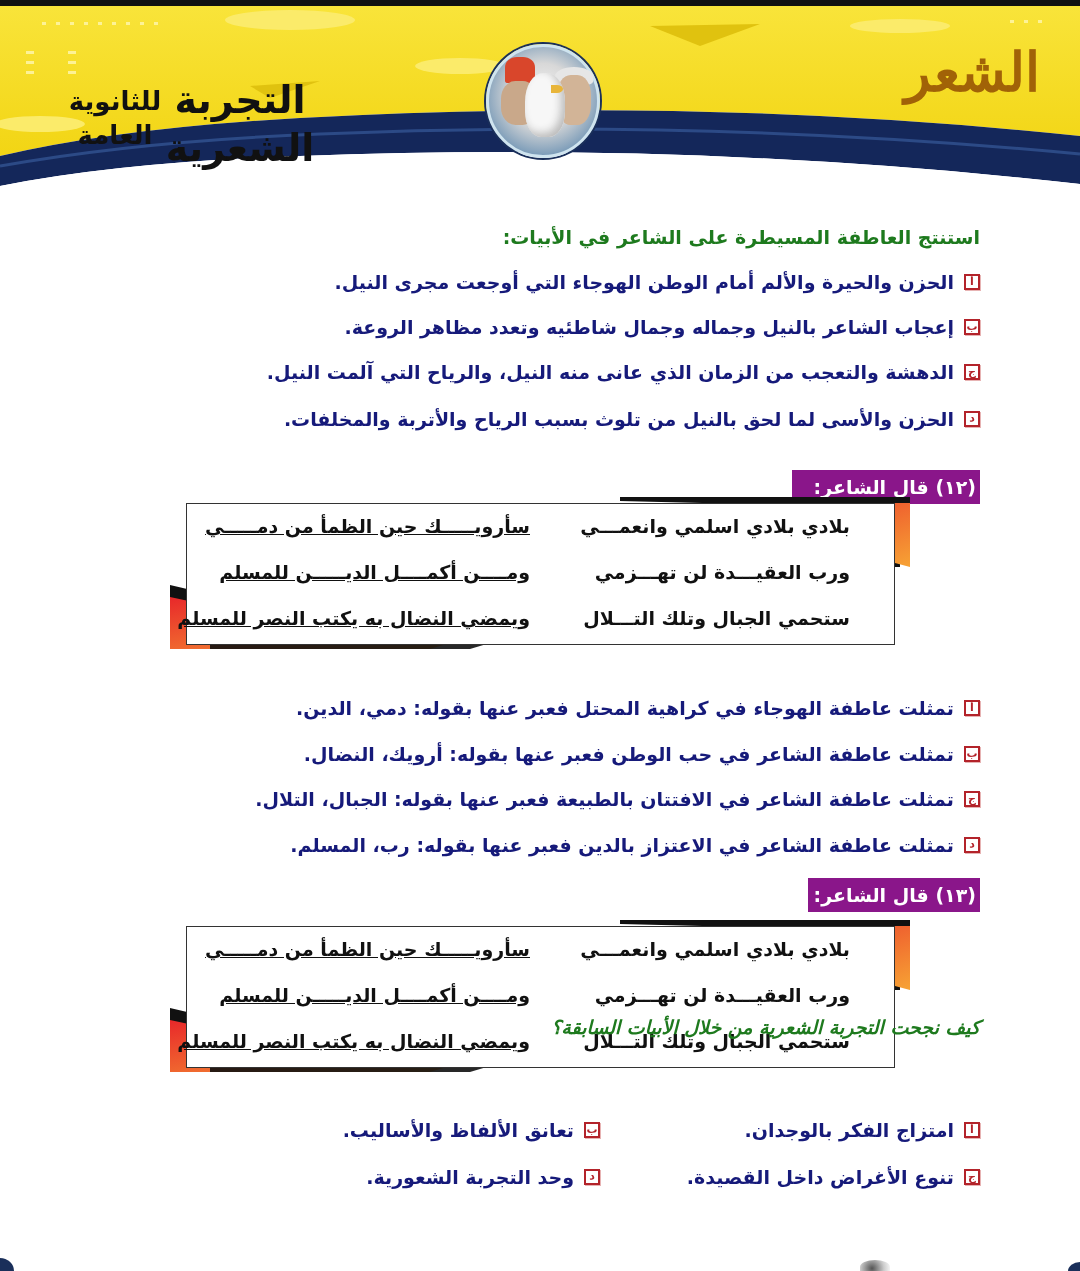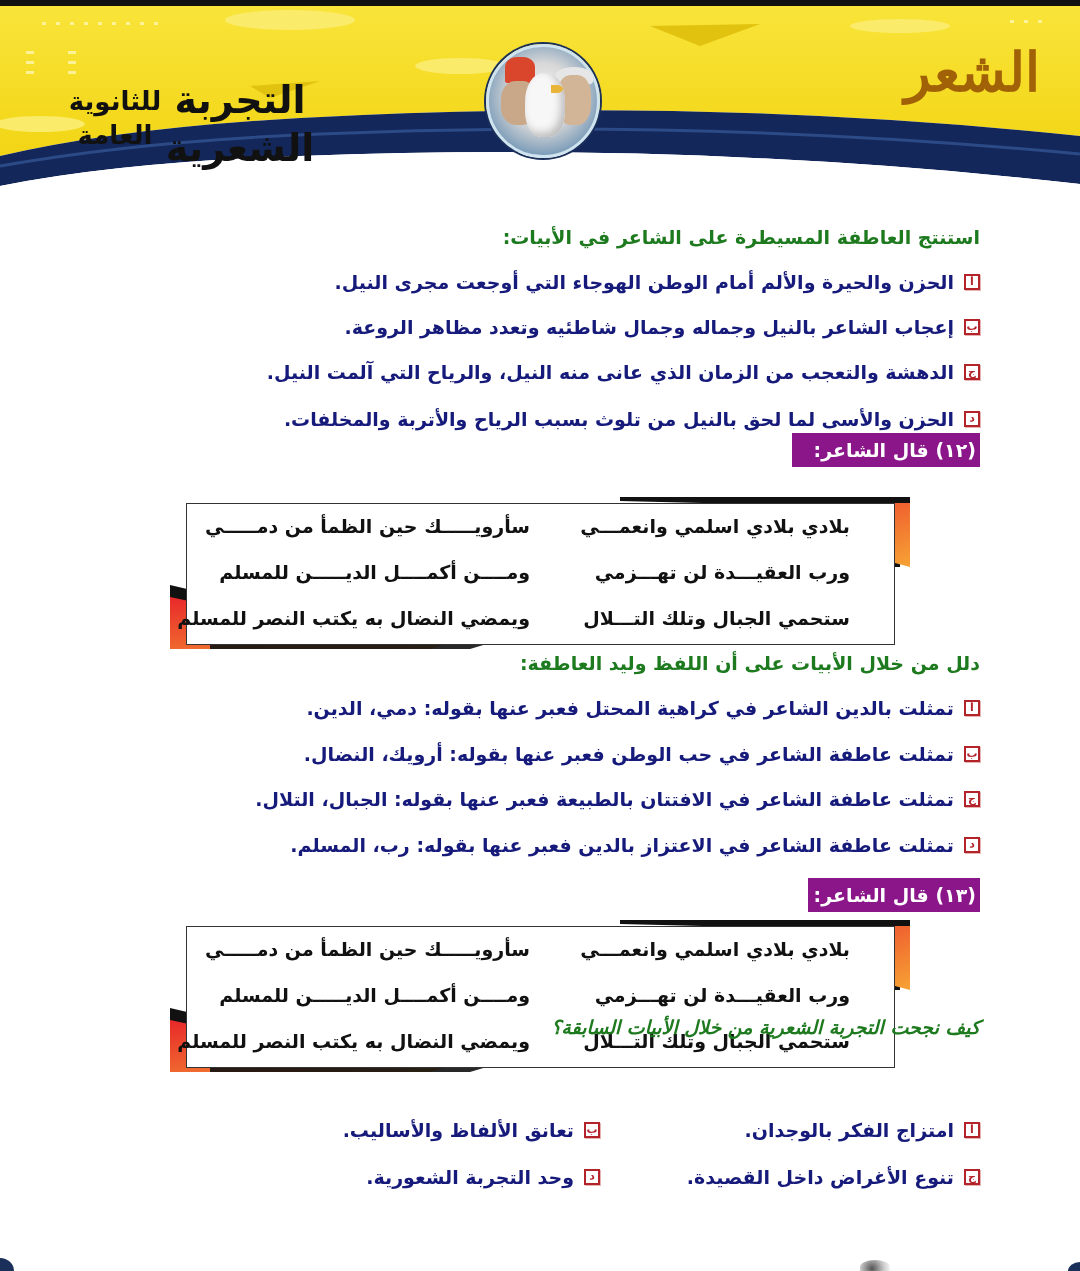--- a/index.html
+++ b/index.html
@@ -65,21 +65,21 @@
   .poem-box .frame {
     position:absolute; left:16px; top:6px; width:707px; height:140px; border:1.5px solid #333; background:#fff;
   }
   .poem-box .deco { position:absolute; }
   .poem-row { position:absolute; right:0; width:100%; height:46px; direction:rtl; }
   .poem-row .h1, .poem-row .h2 {
     position:absolute; top:0; font-weight:bold; font-size:19px; color:#111; white-space:nowrap;
     font-family:"DejaVu Sans", sans-serif;
   }
   .poem-row .h1 { right:60px; width:240px; text-align:center; }
-  .poem-row .h2 { right:380px; width:300px; text-align:right; }
+  .poem-row .h2 { right:380px; width:300px; text-align:right;text-decoration:underline; }
   .bottom-left-wave { position:absolute; left:0; top:1258px; width:14px; height:13px; background:#1a2f5a; border-radius:0 100% 0 0; }
   .bottom-emblem { position:absolute; left:860px; top:1260px; width:30px; height:14px; border-radius:50% 50% 0 0; background:radial-gradient(circle at 40% 60%, #555 0%, #ccc 60%, #fff 100%); }
   .bottom-right-wave { position:absolute; left:1068px; top:1262px; width:12px; height:9px; background:#1a2f5a; border-radius:100% 0 0 0; }
 </style>
 </head>
 <body>
 
 <div class="top-border"></div>
 
 <div class="header">
@@ -147,21 +147,21 @@
   </div>
   <div class="opt" style="right:100px; top:319px;">
     <span class="marker">ج</span>
     <span>الدهشة والتعجب من الزمان الذي عانى منه النيل، والرياح التي آلمت النيل.</span>
   </div>
   <div class="opt" style="right:100px; top:366px;">
     <span class="marker">د</span>
     <span>الحزن والأسى لما لحق بالنيل من تلوث بسبب الرياح والأتربة والمخلفات.</span>
   </div>
 
-  <div class="poet-label" style="top:391px;padding-left:22px;">(١٢) قال الشاعر:</div>
+  <div class="poet-label" style="top:428px;padding-left:22px;">(١٢) قال الشاعر:</div>
   <div class="poem-box" style="top:455px;">
     <svg class="deco" width="740" height="152" style="left:0;top:0;">
       <defs>
         <linearGradient id="fg1" x1="0" y1="0" x2="1" y2="1">
           <stop offset="0" stop-color="#e8282a"></stop>
             <stop offset="1" stop-color="#f7a334"></stop>
         </linearGradient>
       </defs>
       <polygon points="450,0 740,0 740,40 730,40 730,70 722,70 722,40 705,40 705,10 450,4" fill="#111"></polygon>
       <polygon points="560,6 740,6 740,70 710,62 705,18 560,12" fill="url(#fg1)"></polygon>
@@ -177,24 +177,23 @@
     <div class="poem-row" style="top:64px;">
       <span class="h1">ورب العقيـــدة لن تهـــزمي</span>
       <span class="h2">ومــــن أكمــــل الديـــــن للمسلم</span>
     </div>
     <div class="poem-row" style="top:110px;">
       <span class="h1">ستحمي الجبال وتلك التـــلال</span>
       <span class="h2">ويمضي النضال به يكتب النصر للمسلم</span>
     </div>
   </div>
 
-  <div class="q-title" style="top:610px;">دلل من خلال الأبيات على أن اللفظ وليد العاطفة:</div>
   <div class="opt" style="right:100px; top:655px;">
     <span class="marker">أ</span>
-    <span>تمثلت بالدين الشاعر في كراهية المحتل فعبر عنها بقوله: دمي، الدين.</span>
+    <span>تمثلت عاطفة الهوجاء في كراهية المحتل فعبر عنها بقوله: دمي، الدين.</span>
   </div>
   <div class="opt" style="right:100px; top:701px;">
     <span class="marker">ب</span>
     <span>تمثلت عاطفة الشاعر في حب الوطن فعبر عنها بقوله: أرويك، النضال.</span>
   </div>
   <div class="opt" style="right:100px; top:746px;">
     <span class="marker">ج</span>
     <span>تمثلت عاطفة الشاعر في الافتتان بالطبيعة فعبر عنها بقوله: الجبال، التلال.</span>
   </div>
   <div class="opt" style="right:100px; top:792px;">

